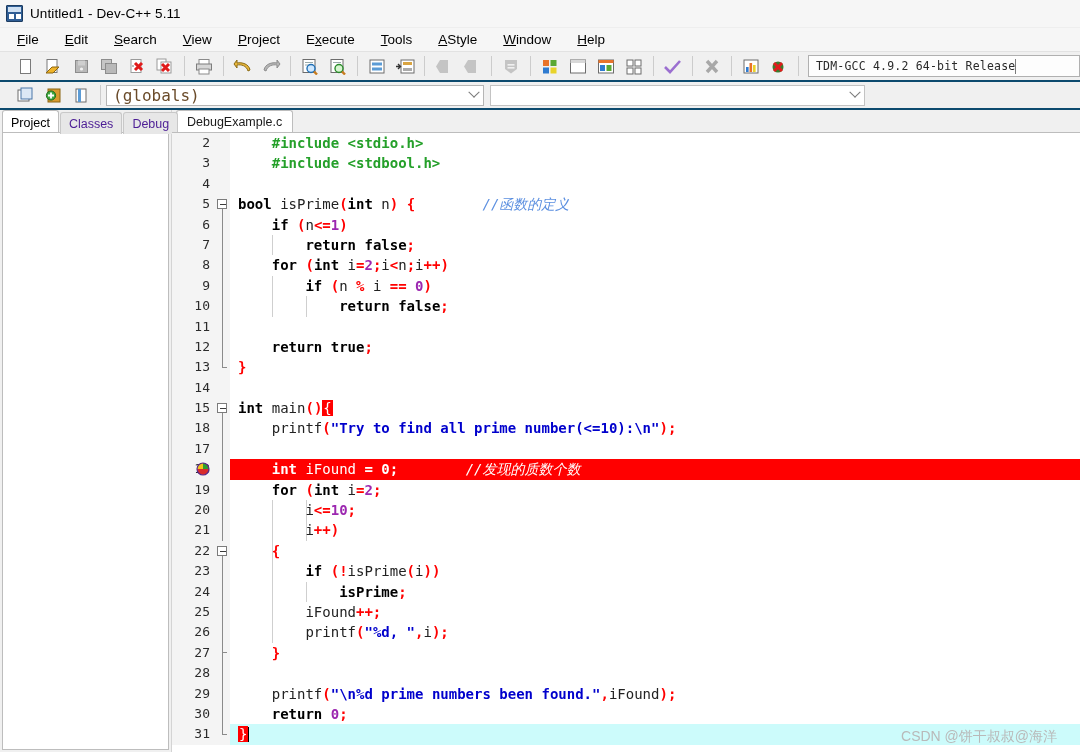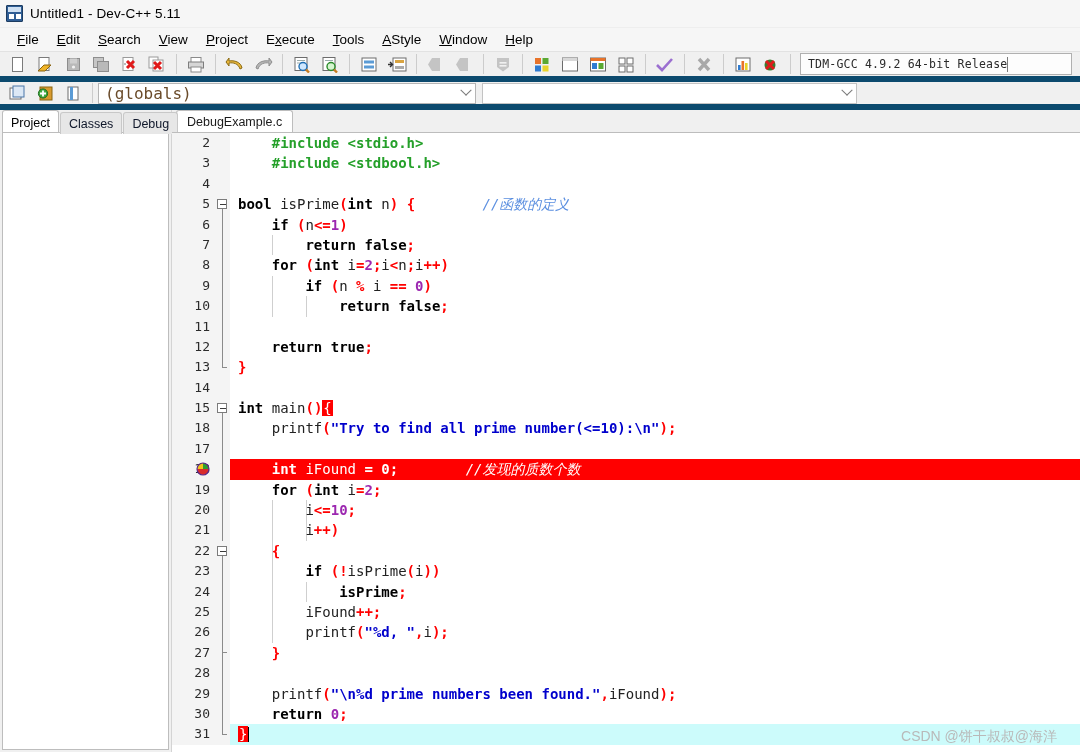--- a/index.html
+++ b/index.html
@@ -46,34 +46,35 @@
     font-size: 13.5px; color: #000000; letter-spacing: 0.1px;
   }
 
   
   .menubar {
     height: 24px; flex: 0 0 24px;
     background: #f6f6f6;
     display: flex; align-items: center;
     padding-left: 8px;
     border-bottom: 1px solid #e2e2e2;
+    gap: 8px;
   }
   .menu-item {
     font-size: 13.5px; color: #000;
     padding: 2px 9px; cursor: default; white-space: nowrap;
   }
   .menu-item u { text-decoration: underline; }
 
   
   .toolbar {
     height: 30px; flex: 0 0 30px;
     background: #f0f0f0;
     display: flex; align-items: center;
-    border-bottom: 6px solid #0c4a6e;
-    padding-left: 3px;
+    border-bottom: 2px solid #0c4a6e;
+    padding-left: 11px;
   }
   .tb-btn {
     width: 26px; height: 24px; margin: 0 1px;
     display: flex; align-items: center; justify-content: center;
     border: 1px solid transparent; border-radius: 2px;
     position: relative;
   }
   .tb-sep {
     width: 1px; height: 20px; background: #cccccc;
     margin: 0 5px; flex: 0 0 1px;
@@ -116,21 +117,21 @@
 
   
   .leftdock {
     width: 172px; flex: 0 0 172px;
     display: flex; flex-direction: column;
     background: #f0f0f0;
     border-right: 1px solid #d4d4d4;
   }
   .dock-tabs { display: flex; height: 22px; padding-left: 2px; background: #f0f0f0; }
   .dock-tab {
-    font-size: 12.5px; color: #0f172a;
+    font-size: 12.5px; color: #4c1d95;
     padding: 2px 8px 0 8px;
     background: #e7e7e7;
     border: 1px solid #c8c8c8; border-bottom: none;
     border-radius: 3px 3px 0 0;
     margin-right: 1px; line-height: 19px;
     position: relative; top: 2px;
   }
   .dock-tab.active {
     background: #ffffff; color: #000; top: 0; padding-top: 2px;
     line-height: 20px; border-color: #bdbdbd;

